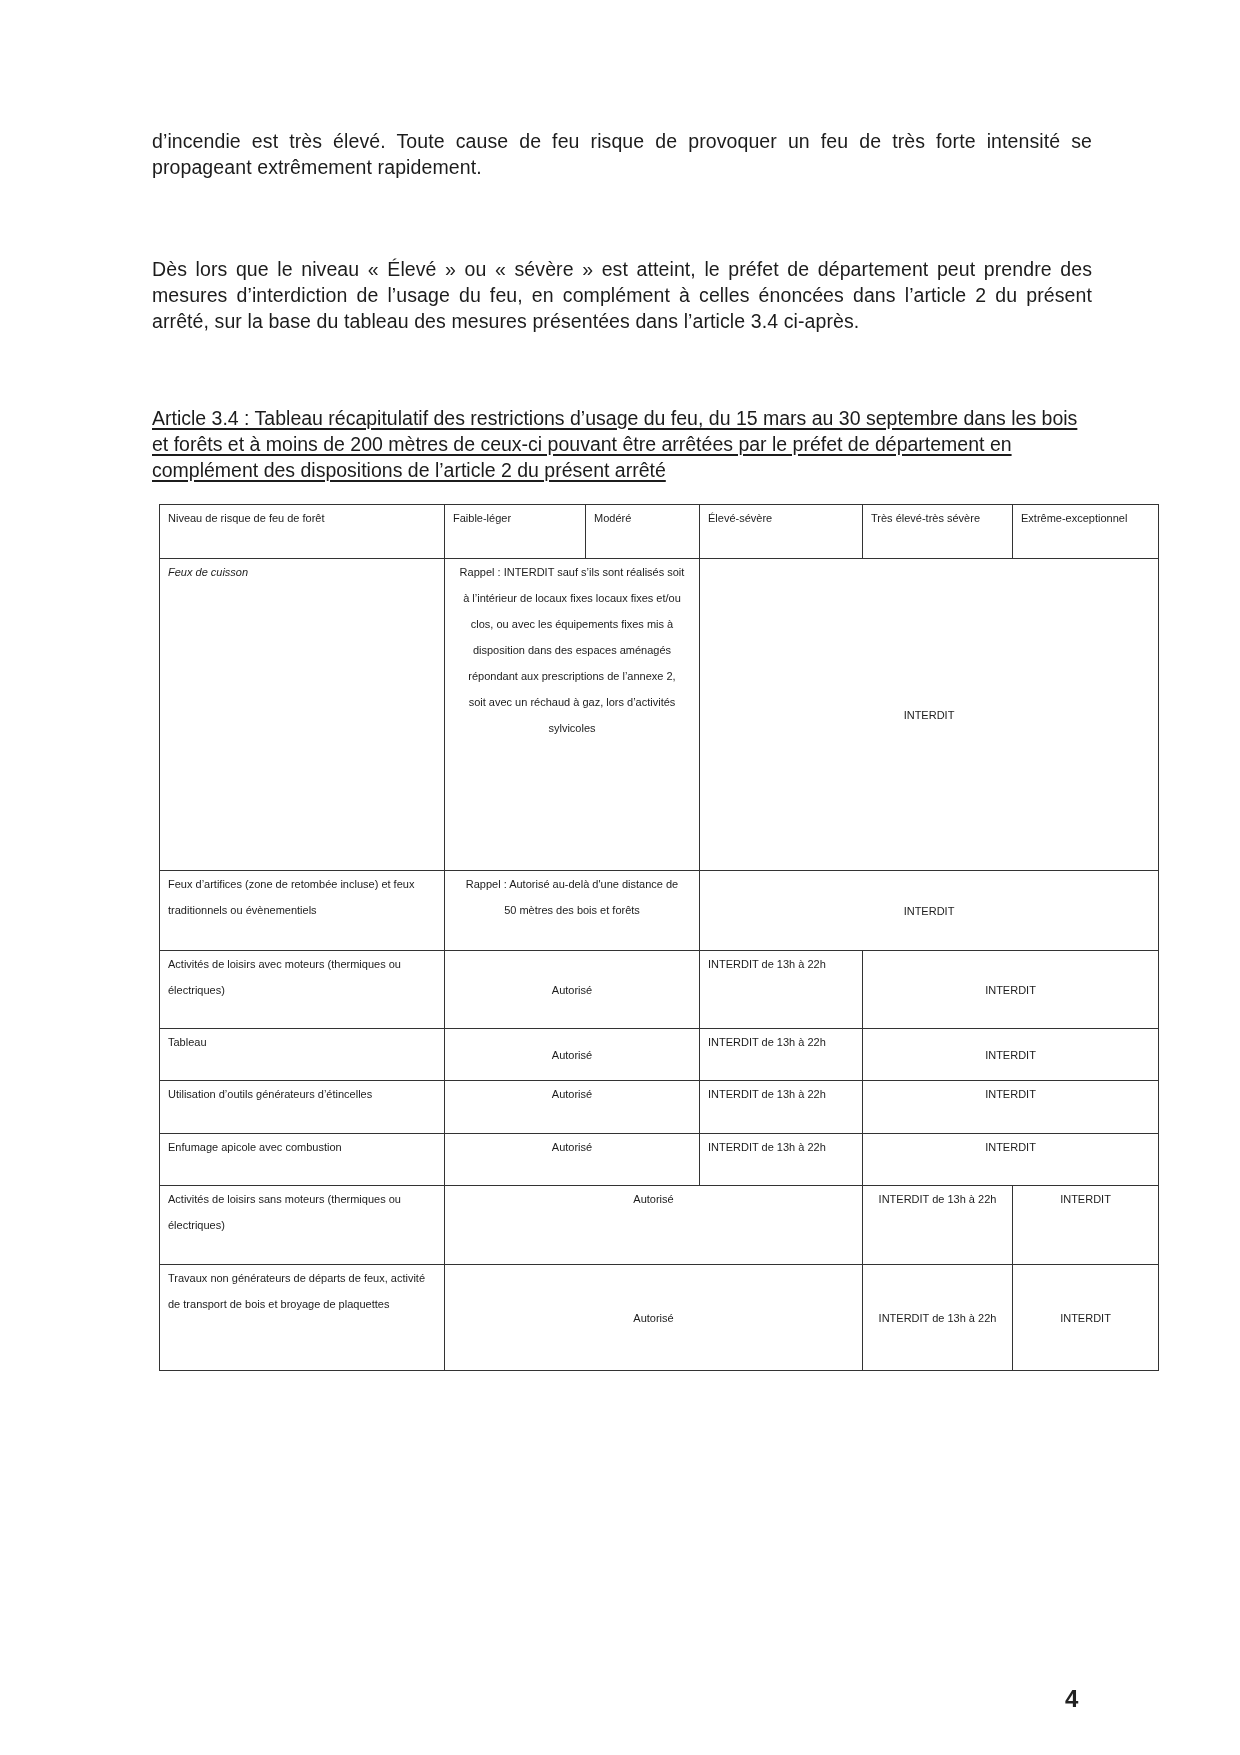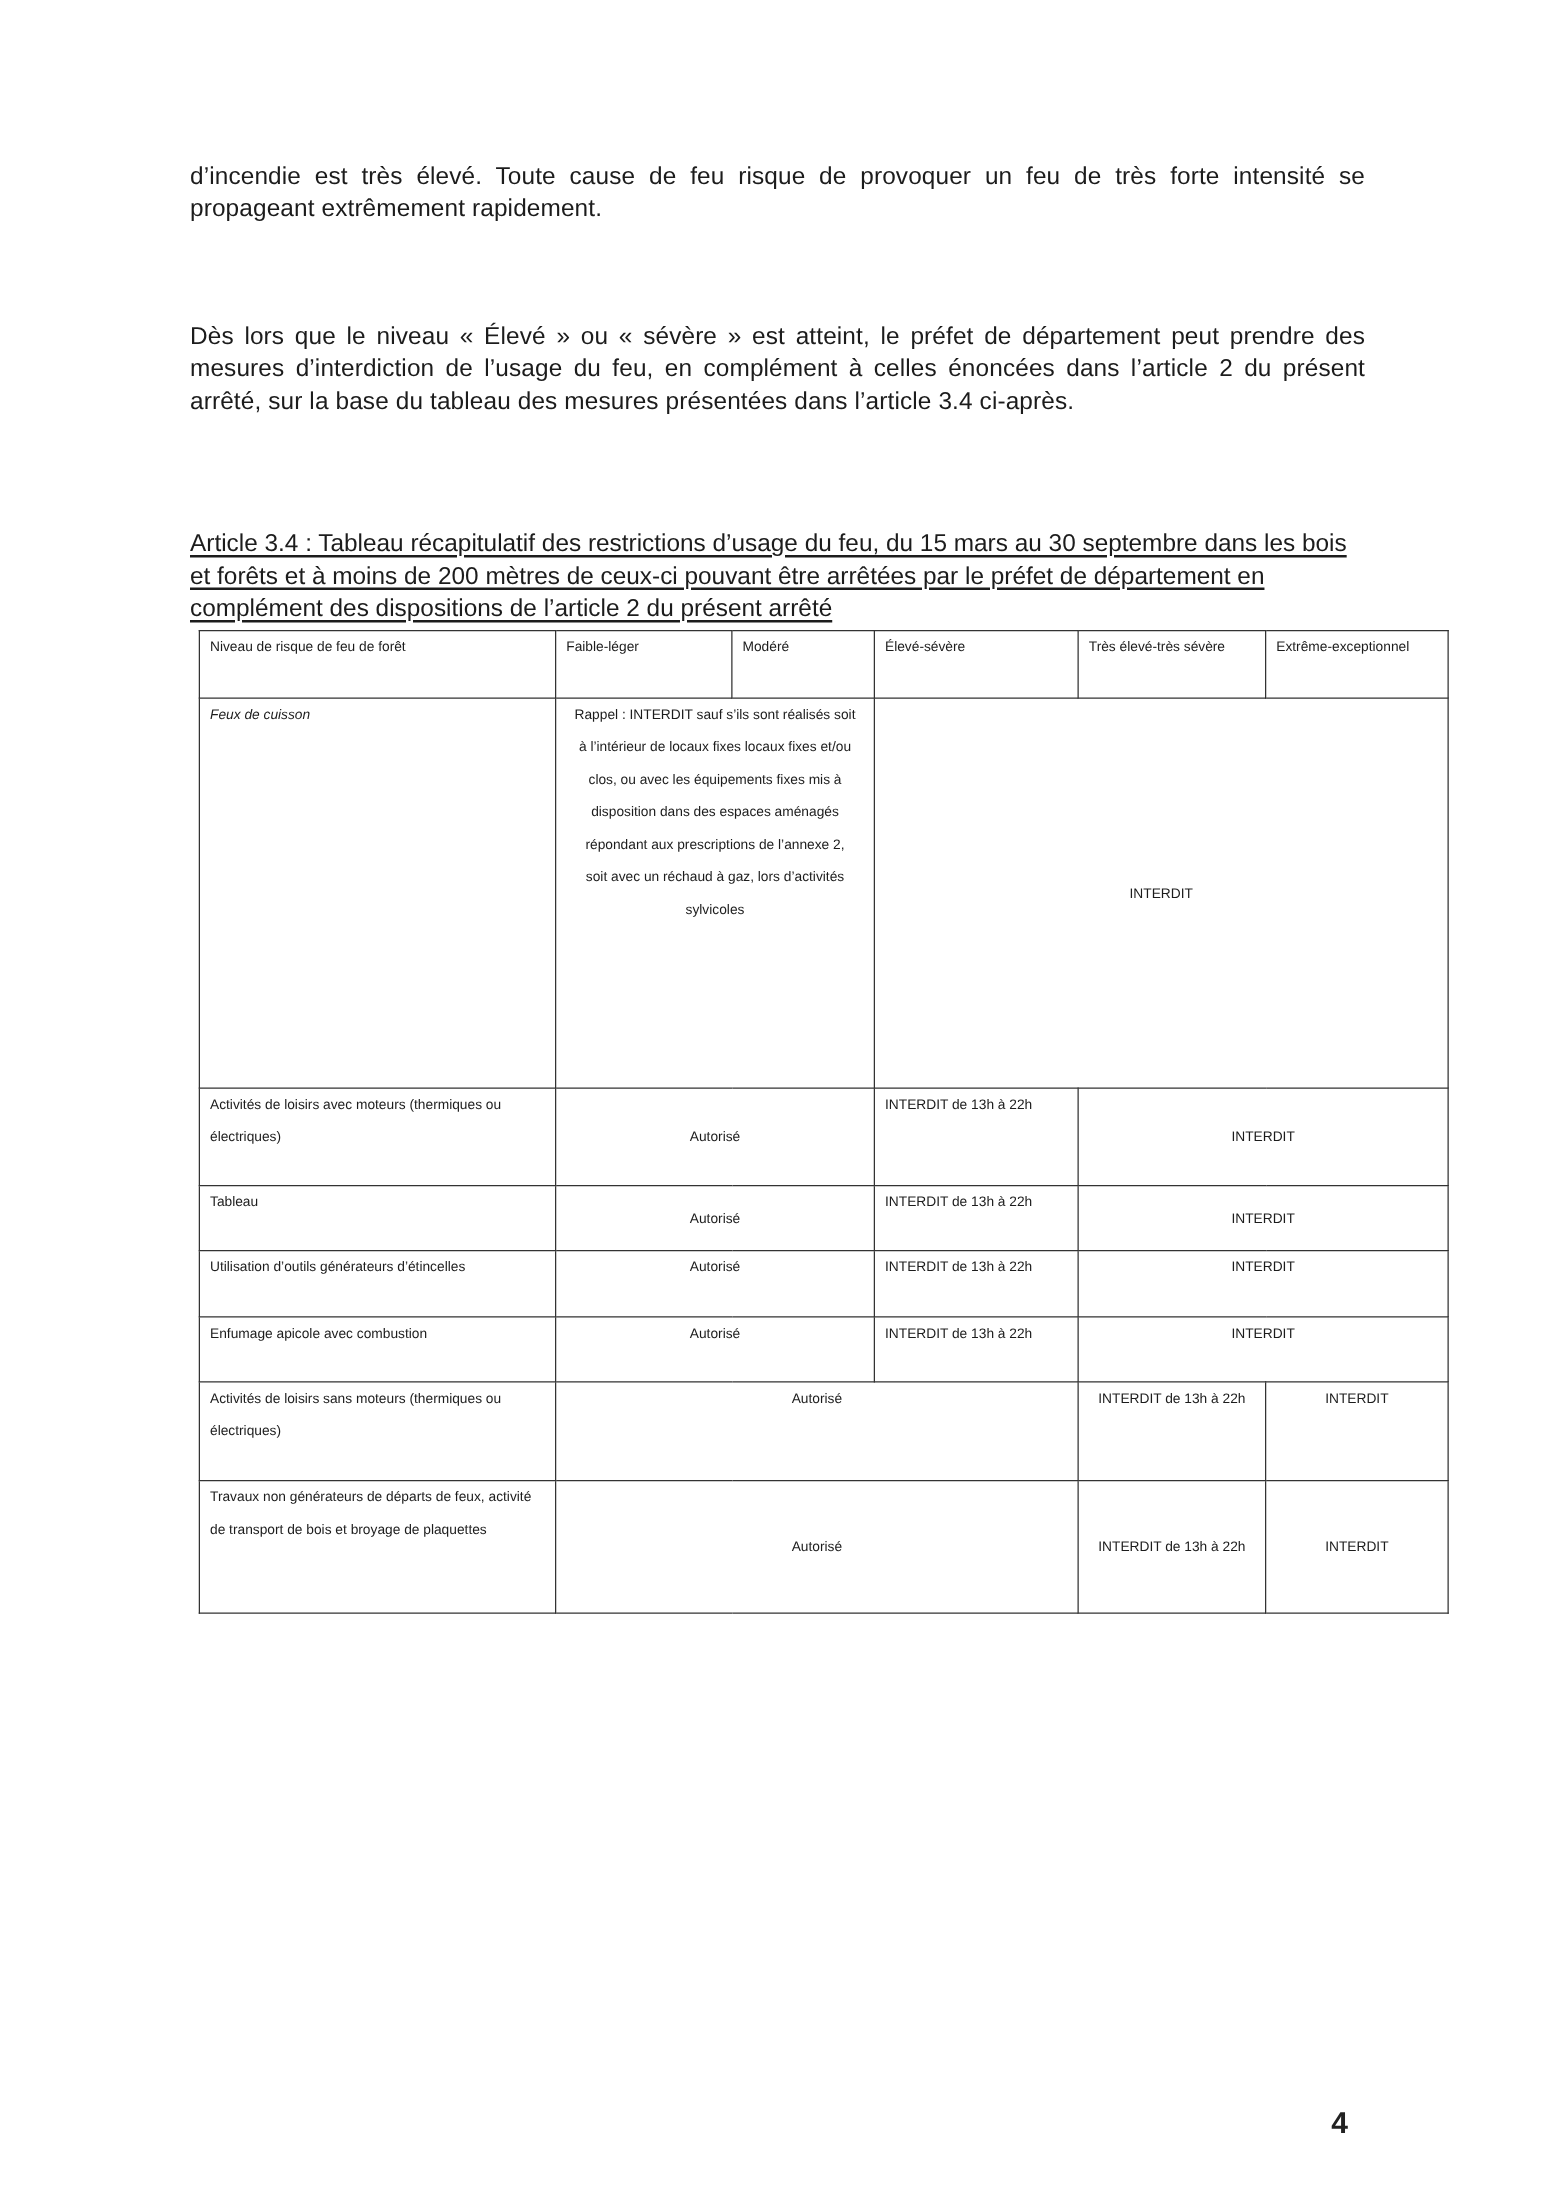--- a/index.html
+++ b/index.html
@@ -9,21 +9,21 @@
       color: #1c1c1c;
     }
     .para {
       position: absolute; left: 152px; width: 940px;
       font-size: 19.5px; line-height: 26px; text-align: justify;
       letter-spacing: 0.1px;
     }
     .p1 { top: 128px; }
     .p2 { top: 256px; }
     .article-title {
-      position: absolute; left: 152px; top: 422px; width: 940px;
+      position: absolute; left: 152px; top: 405px; width: 940px;
       font-size: 19.5px; line-height: 26px; text-decoration: underline;
       text-decoration-thickness: 1.5px; text-underline-offset: 3px;
     }
     table.restr {
       position: absolute; left: 147px; top: 504px;
       border-collapse: collapse; table-layout: fixed;
       font-size: 11px; line-height: 26px; margin-left: 12px;
     }
     table.restr td {
       border: 1.6px solid #333; vertical-align: top; padding: 0 8px;
@@ -64,20 +64,25 @@
     <td>Extrême-exceptionnel</td>
   </tr>
 
   <tr style="height:312px">
     <td class="it">Feux de cuisson</td>
     <td class="c" colspan="2" style="padding:0 14px">Rappel : INTERDIT sauf s’ils sont réalisés soit à l’intérieur de locaux fixes locaux fixes et/ou clos, ou avec les équipements fixes mis à disposition dans des espaces aménagés répondant aux prescriptions de l’annexe 2, soit avec un réchaud à gaz, lors d’activités sylvicoles</td>
     <td class="c mid" colspan="3">INTERDIT</td>
   </tr>
 
 
+  <tr style="height:80px">
+    <td>Feux d’artifices (zone de retombée incluse) et feux traditionnels ou évènementiels</td>
+    <td class="c" colspan="2" style="padding:0 14px">Rappel : Autorisé au-delà d'une distance de 50 mètres des bois et forêts</td>
+    <td class="c mid" colspan="3">INTERDIT</td>
+  </tr>
 
   <tr style="height:78px">
     <td>Activités de loisirs avec moteurs (thermiques ou électriques)</td>
     <td class="c mid" colspan="2">Autorisé</td>
     <td>INTERDIT de 13h à 22h</td>
     <td class="c mid" colspan="2">INTERDIT</td>
   </tr>
 
   <tr style="height:52px">
     <td>Tableau</td>

